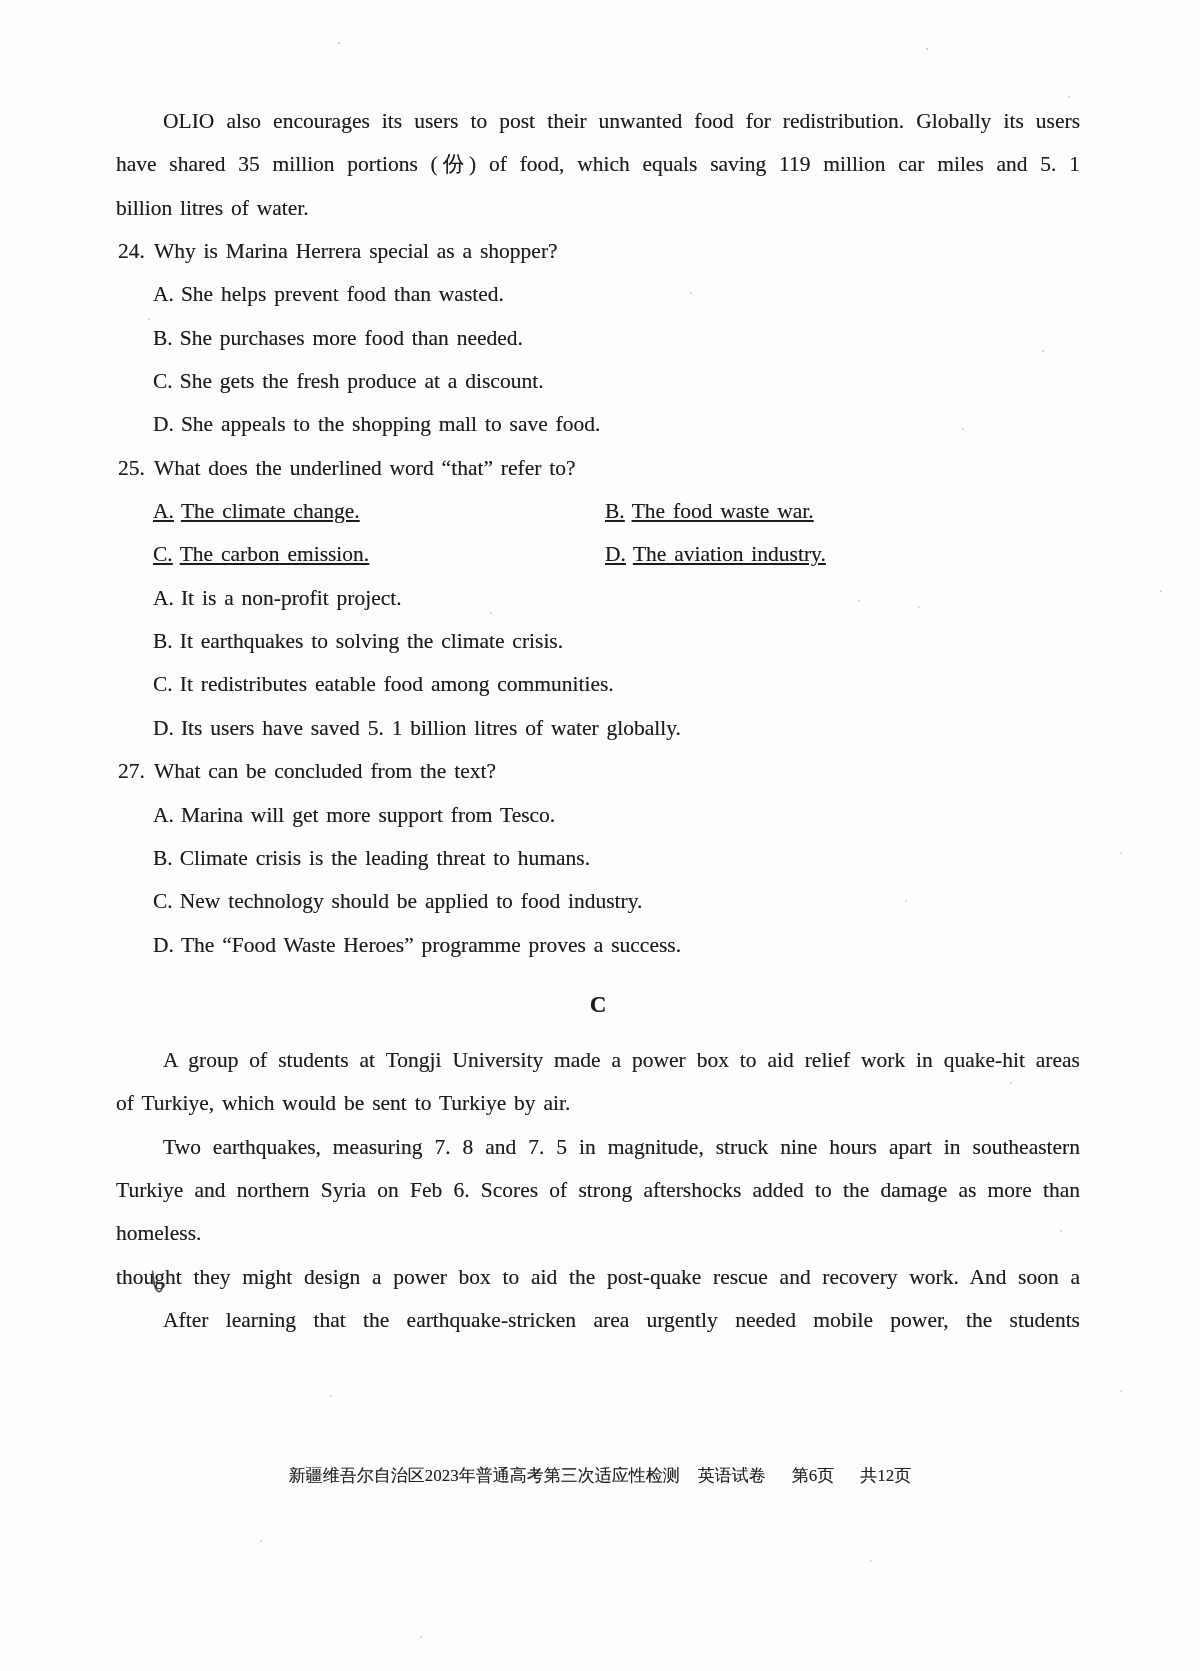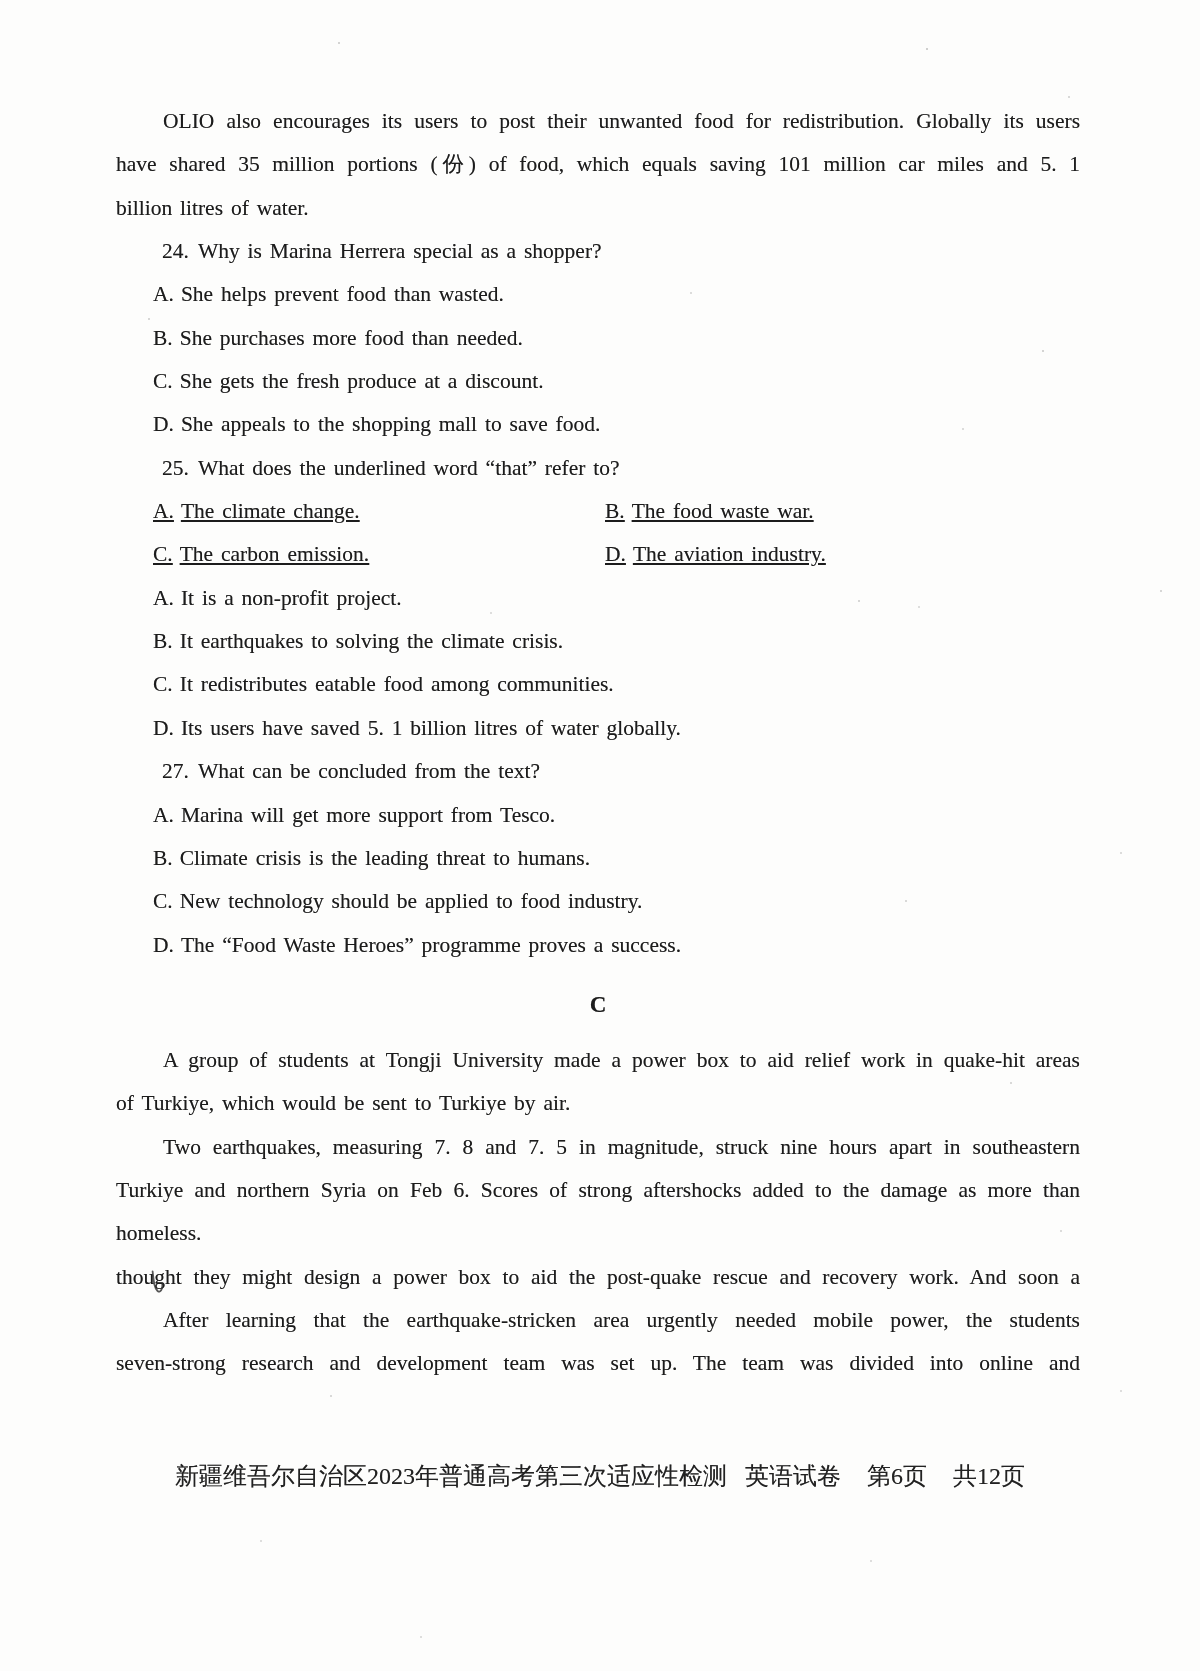--- a/index.html
+++ b/index.html
@@ -18,33 +18,33 @@
     word-spacing:2.5px;
   }
   .line{
     height:43.35px;line-height:43.35px;
     text-shadow:0 0 0.6px rgba(10,10,10,0.45);
     white-space:normal;
   }
   .just{text-align:justify;text-align-last:justify;}
   .indent{text-indent:47px;}
   .qline{padding-left:2px;}
-  .qnum{margin-right:9px;margin-left:44px;}
+  .qnum{margin-right:9px;}
   .opt{padding-left:37px;}
   .olabel{margin-right:7px;}
   .optgrid{display:grid;grid-template-columns:452px auto;padding-left:37px;}
   .gline{height:43.35px;line-height:43.35px;text-shadow:0 0 0.6px rgba(10,10,10,0.45);text-decoration:underline;}
   .secheading{
     height:60px;line-height:60px;margin-top:8px;margin-bottom:4px;
     text-align:center;font-weight:bold;font-size:23px;
     text-shadow:0 0 0.6px rgba(10,10,10,0.5);
   }
   .footer{
     position:absolute;left:0;top:1462px;width:1200px;
-    text-align:center;font-size:24px;line-height:28px;
+    text-align:center;font-size:17px;line-height:28px;
     color:#222;
     text-shadow:0 0 0.5px rgba(10,10,10,0.4);
   }
   .footer .fgap{margin-left:18px;}
   .footer .fgap2{margin-left:26px;}
   .pen{
     position:absolute;left:146px;top:1270px;
     transform:rotate(6deg);opacity:.8;
   }
   .noise{
@@ -75,21 +75,21 @@
 </style>
 </head>
 <body>
 
 <div class="page">
   <div class="noise"></div>
 
   <div class="content">
 
     <div class="line just indent">OLIO also encourages its users to post their unwanted food for redistribution. Globally its users</div>
-    <div class="line just">have shared 35 million portions (份) of food, which equals saving 101 million car miles and 5. 1</div>
+    <div class="line just">have shared 35 million portions (份) of food, which equals saving 119 million car miles and 5. 1</div>
     <div class="line">billion litres of water.</div>
 
     <div class="line qline">
       <span class="qnum">24.</span><span>Why is Marina Herrera special as a shopper?</span>
     </div>
     <div class="line opt">
       <span class="olabel">A.</span><span>She helps prevent food than wasted.</span>
     </div>
     <div class="line opt">
       <span class="olabel">B.</span><span>She purchases more food than needed.</span>
@@ -152,21 +152,20 @@
 
     <div class="line just indent">A group of students at Tongji University made a power box to aid relief work in quake-hit areas</div>
     <div class="line">of Turkiye, which would be sent to Turkiye by air.</div>
 
     <div class="line just indent">Two earthquakes, measuring 7. 8 and 7. 5 in magnitude, struck nine hours apart in southeastern</div>
     <div class="line just">Turkiye and northern Syria on Feb 6. Scores of strong aftershocks added to the damage as more than</div>
     <div class="line">homeless.</div>
 
     <div class="line just">thought they might design a power box to aid the post-quake rescue and recovery work. And soon a</div>
     <div class="line just indent">After learning that the earthquake-stricken area urgently needed mobile power, the students</div>
-    <div class="line just">seven-strong research and development team was set up. The team was divided into online and</div>
 
   </div>
 
   <div class="pen">
     <svg width="24" height="30" viewBox="0 0 24 30">
       <path d="M5 2 C7 11 8 18 12 21 C15 23 17 19 16 13" fill="none" stroke="#2e2e2e" stroke-width="1.8" stroke-linecap="round"></path>
     </svg>
   </div>
 
   <div class="footer">

